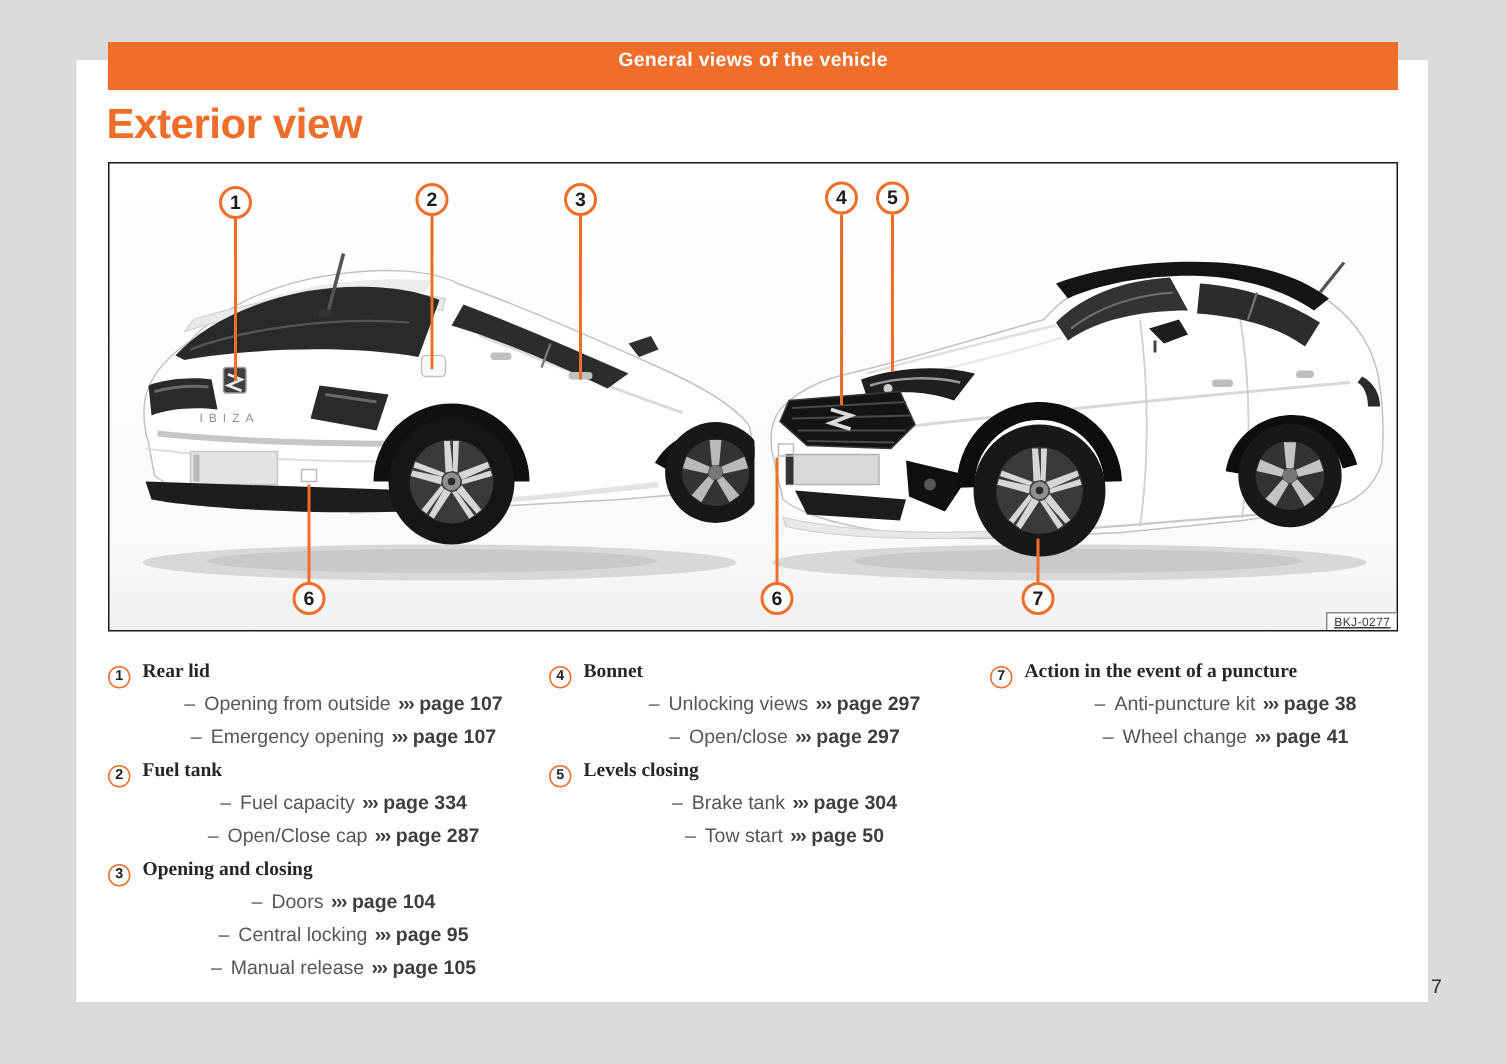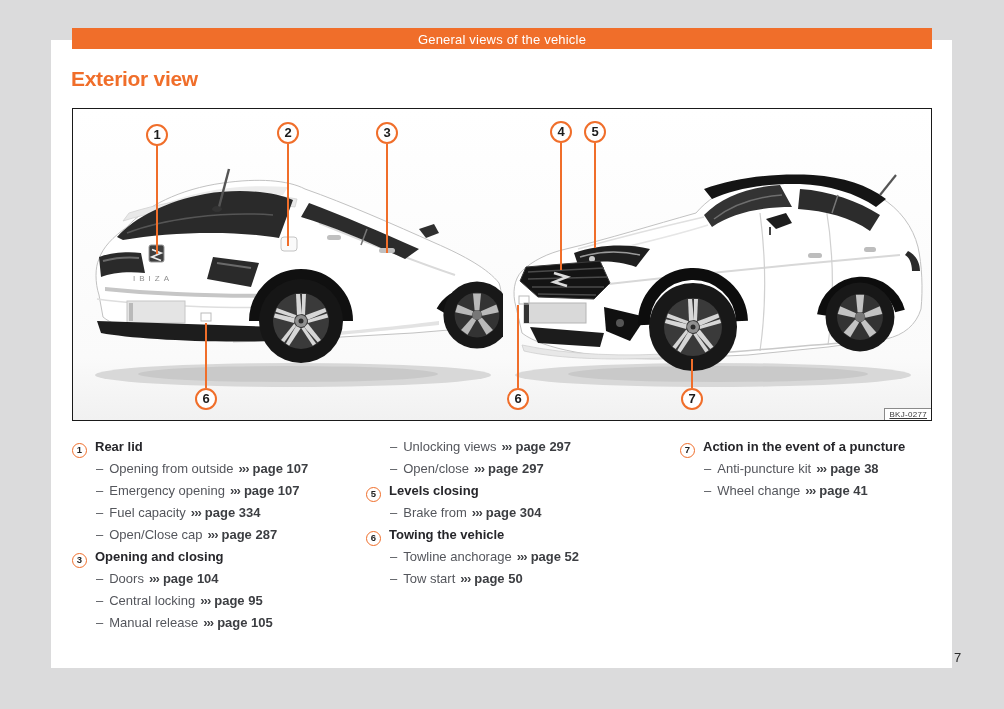--- a/index.html
+++ b/index.html
@@ -10,57 +10,57 @@
     --text-ref:#3C3E42;
   }
   html,body{margin:0;padding:0;}
   body{
     width:1004px;height:709px;position:relative;overflow:hidden;
     background:var(--background-gray);
     font-family:"Liberation Sans","DejaVu Sans",sans-serif;
   }
   .page{position:absolute;left:51px;top:40px;width:901px;height:628px;background:#ffffff;}
   .header-bar{
-    position:absolute;left:72px;top:28px;width:860px;height:21px;
+    position:absolute;left:72px;top:28px;width:860px;height:32px;
     background:var(--accent-orange);color:#ffffff;
-    font-size:13px;font-weight:normal;text-align:center;line-height:23px;letter-spacing:.2px;
+    font-size:13px;font-weight:bold;text-align:center;line-height:23px;letter-spacing:.2px;
   }
   .section-title{
     position:absolute;left:71px;top:67px;
-    color:var(--accent-orange);font-size:21px;font-weight:bold;letter-spacing:-0.3px;
+    color:var(--accent-orange);font-size:28px;font-weight:bold;letter-spacing:-0.3px;
   }
   .figure{
     position:absolute;left:72px;top:108px;width:860px;height:313px;
     border:1px solid #1A1A1A;box-sizing:border-box;
     background:linear-gradient(#ffffff,#fafafa 80%,#f1f1f1);
   }
   .carsvg{position:absolute;}
   .cline{position:absolute;width:2px;background:var(--accent-orange);}
   .ccirc{
     position:absolute;width:22px;height:22px;box-sizing:border-box;
     border:2px solid var(--accent-orange);border-radius:50%;background:#ffffff;
     color:#1C1C1C;font-size:13px;font-weight:bold;text-align:center;line-height:18px;
   }
   .figcode{
     position:absolute;right:0;bottom:0;background:#ffffff;
     border-top:1px solid #8A8A8A;border-left:1px solid #8A8A8A;
     font-size:8px;color:#3A3A3A;padding:1px 4px 1px 4px;letter-spacing:.3px;text-decoration:underline;
   }
   .legend{position:absolute;left:72px;top:436px;width:860px;height:222px;font-size:13px;}
   .col{position:absolute;top:0;width:290px;}
-  .col.c1{left:0;} .col.c2{left:294px;} .col.c3{left:608px;}
+  .col.c1{left:0;} .col.c2{left:294px;} .col.c3{left:588px;}
   .head{height:22px;line-height:22px;white-space:nowrap;}
   .cnum{
     display:inline-block;width:15px;height:15px;box-sizing:border-box;
     border:1.5px solid var(--accent-orange);border-radius:50%;background:#fff;
     font-size:9.5px;font-weight:bold;color:#222;text-align:center;line-height:12px;
     margin-right:8px;vertical-align:-2px;
   }
-  .ctitle{font-weight:bold;color:var(--text-dark);}
-  .sub{height:22px;line-height:22px;padding-left:24px;color:var(--text-gray);white-space:nowrap;}
+  .ctitle{font-weight:bold;color:var(--text-dark);font-family:Liberation Serif, serif;}
+  .sub{height:22px;line-height:22px;padding-left:24px;color:var(--text-gray);white-space:nowrap;text-align:center;}
   .dash{margin-right:6px;}
   .slabel{margin-right:5px;}
   .sref{font-weight:bold;color:var(--text-ref);cursor:pointer;}
   .chev{margin-right:4px;letter-spacing:-1px;}
   .pagenum{position:absolute;left:954px;top:650px;font-size:13px;color:#2B2B2B;}
 </style>
 </head>
 <body>
 
 <div class="page"></div>
@@ -320,20 +320,23 @@
   <div class="col c1">
     <div class="head">
       <span class="cnum">1</span><span class="ctitle">Rear lid</span>
     </div>
     <div class="sub">
       <span class="dash">–</span><span class="slabel">Opening from outside</span><span class="sref"><span class="chev">›››</span><span>page 107</span></span>
     </div>
     <div class="sub">
       <span class="dash">–</span><span class="slabel">Emergency opening</span><span class="sref"><span class="chev">›››</span><span>page 107</span></span>
     </div>
+    <div class="head">
+      <span class="cnum">2</span><span class="ctitle">Fuel tank</span>
+    </div>
     <div class="sub">
       <span class="dash">–</span><span class="slabel">Fuel capacity</span><span class="sref"><span class="chev">›››</span><span>page 334</span></span>
     </div>
     <div class="sub">
       <span class="dash">–</span><span class="slabel">Open/Close cap</span><span class="sref"><span class="chev">›››</span><span>page 287</span></span>
     </div>
     <div class="head">
       <span class="cnum">3</span><span class="ctitle">Opening and closing</span>
     </div>
     <div class="sub">
@@ -341,37 +344,34 @@
     </div>
     <div class="sub">
       <span class="dash">–</span><span class="slabel">Central locking</span><span class="sref"><span class="chev">›››</span><span>page 95</span></span>
     </div>
     <div class="sub">
       <span class="dash">–</span><span class="slabel">Manual release</span><span class="sref"><span class="chev">›››</span><span>page 105</span></span>
     </div>
   </div>
 
   <div class="col c2">
+    <div class="head">
+      <span class="cnum">4</span><span class="ctitle">Bonnet</span>
+    </div>
     <div class="sub">
       <span class="dash">–</span><span class="slabel">Unlocking views</span><span class="sref"><span class="chev">›››</span><span>page 297</span></span>
     </div>
     <div class="sub">
       <span class="dash">–</span><span class="slabel">Open/close</span><span class="sref"><span class="chev">›››</span><span>page 297</span></span>
     </div>
     <div class="head">
       <span class="cnum">5</span><span class="ctitle">Levels closing</span>
     </div>
     <div class="sub">
-      <span class="dash">–</span><span class="slabel">Brake from</span><span class="sref"><span class="chev">›››</span><span>page 304</span></span>
-    </div>
-    <div class="head">
-      <span class="cnum">6</span><span class="ctitle">Towing the vehicle</span>
-    </div>
-    <div class="sub">
-      <span class="dash">–</span><span class="slabel">Towline anchorage</span><span class="sref"><span class="chev">›››</span><span>page 52</span></span>
+      <span class="dash">–</span><span class="slabel">Brake tank</span><span class="sref"><span class="chev">›››</span><span>page 304</span></span>
     </div>
     <div class="sub">
       <span class="dash">–</span><span class="slabel">Tow start</span><span class="sref"><span class="chev">›››</span><span>page 50</span></span>
     </div>
   </div>
 
   <div class="col c3">
     <div class="head">
       <span class="cnum">7</span><span class="ctitle">Action in the event of a puncture</span>
     </div>

